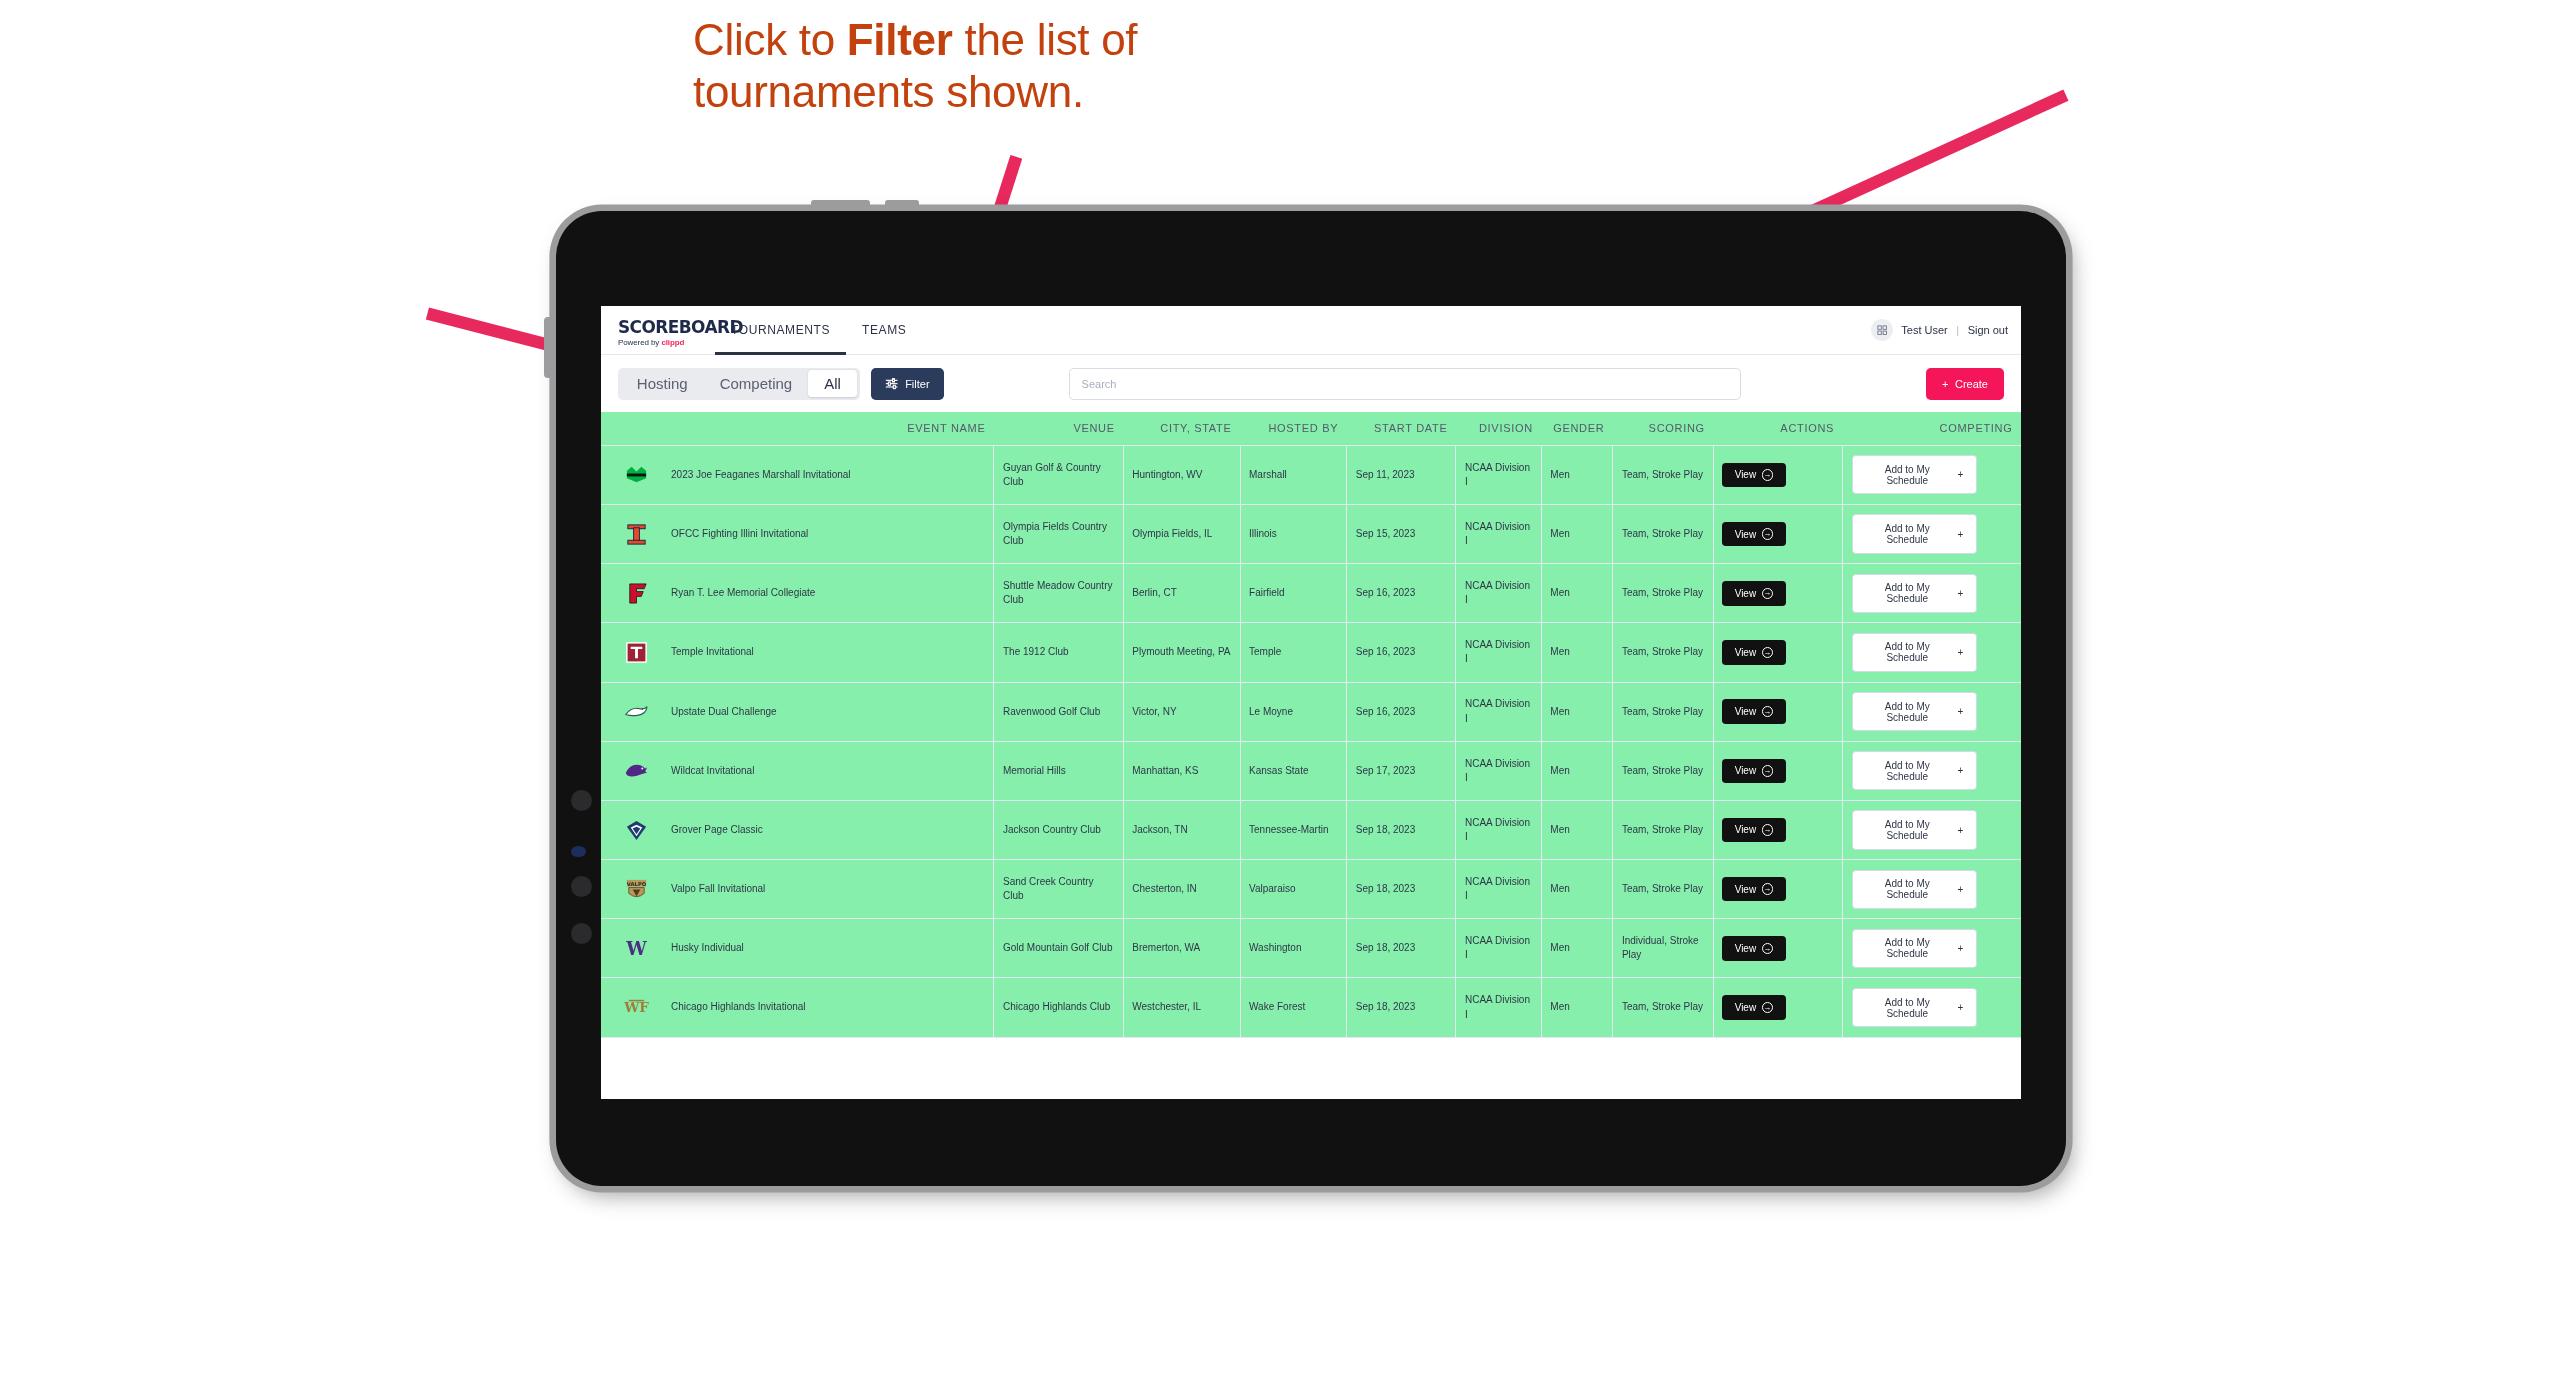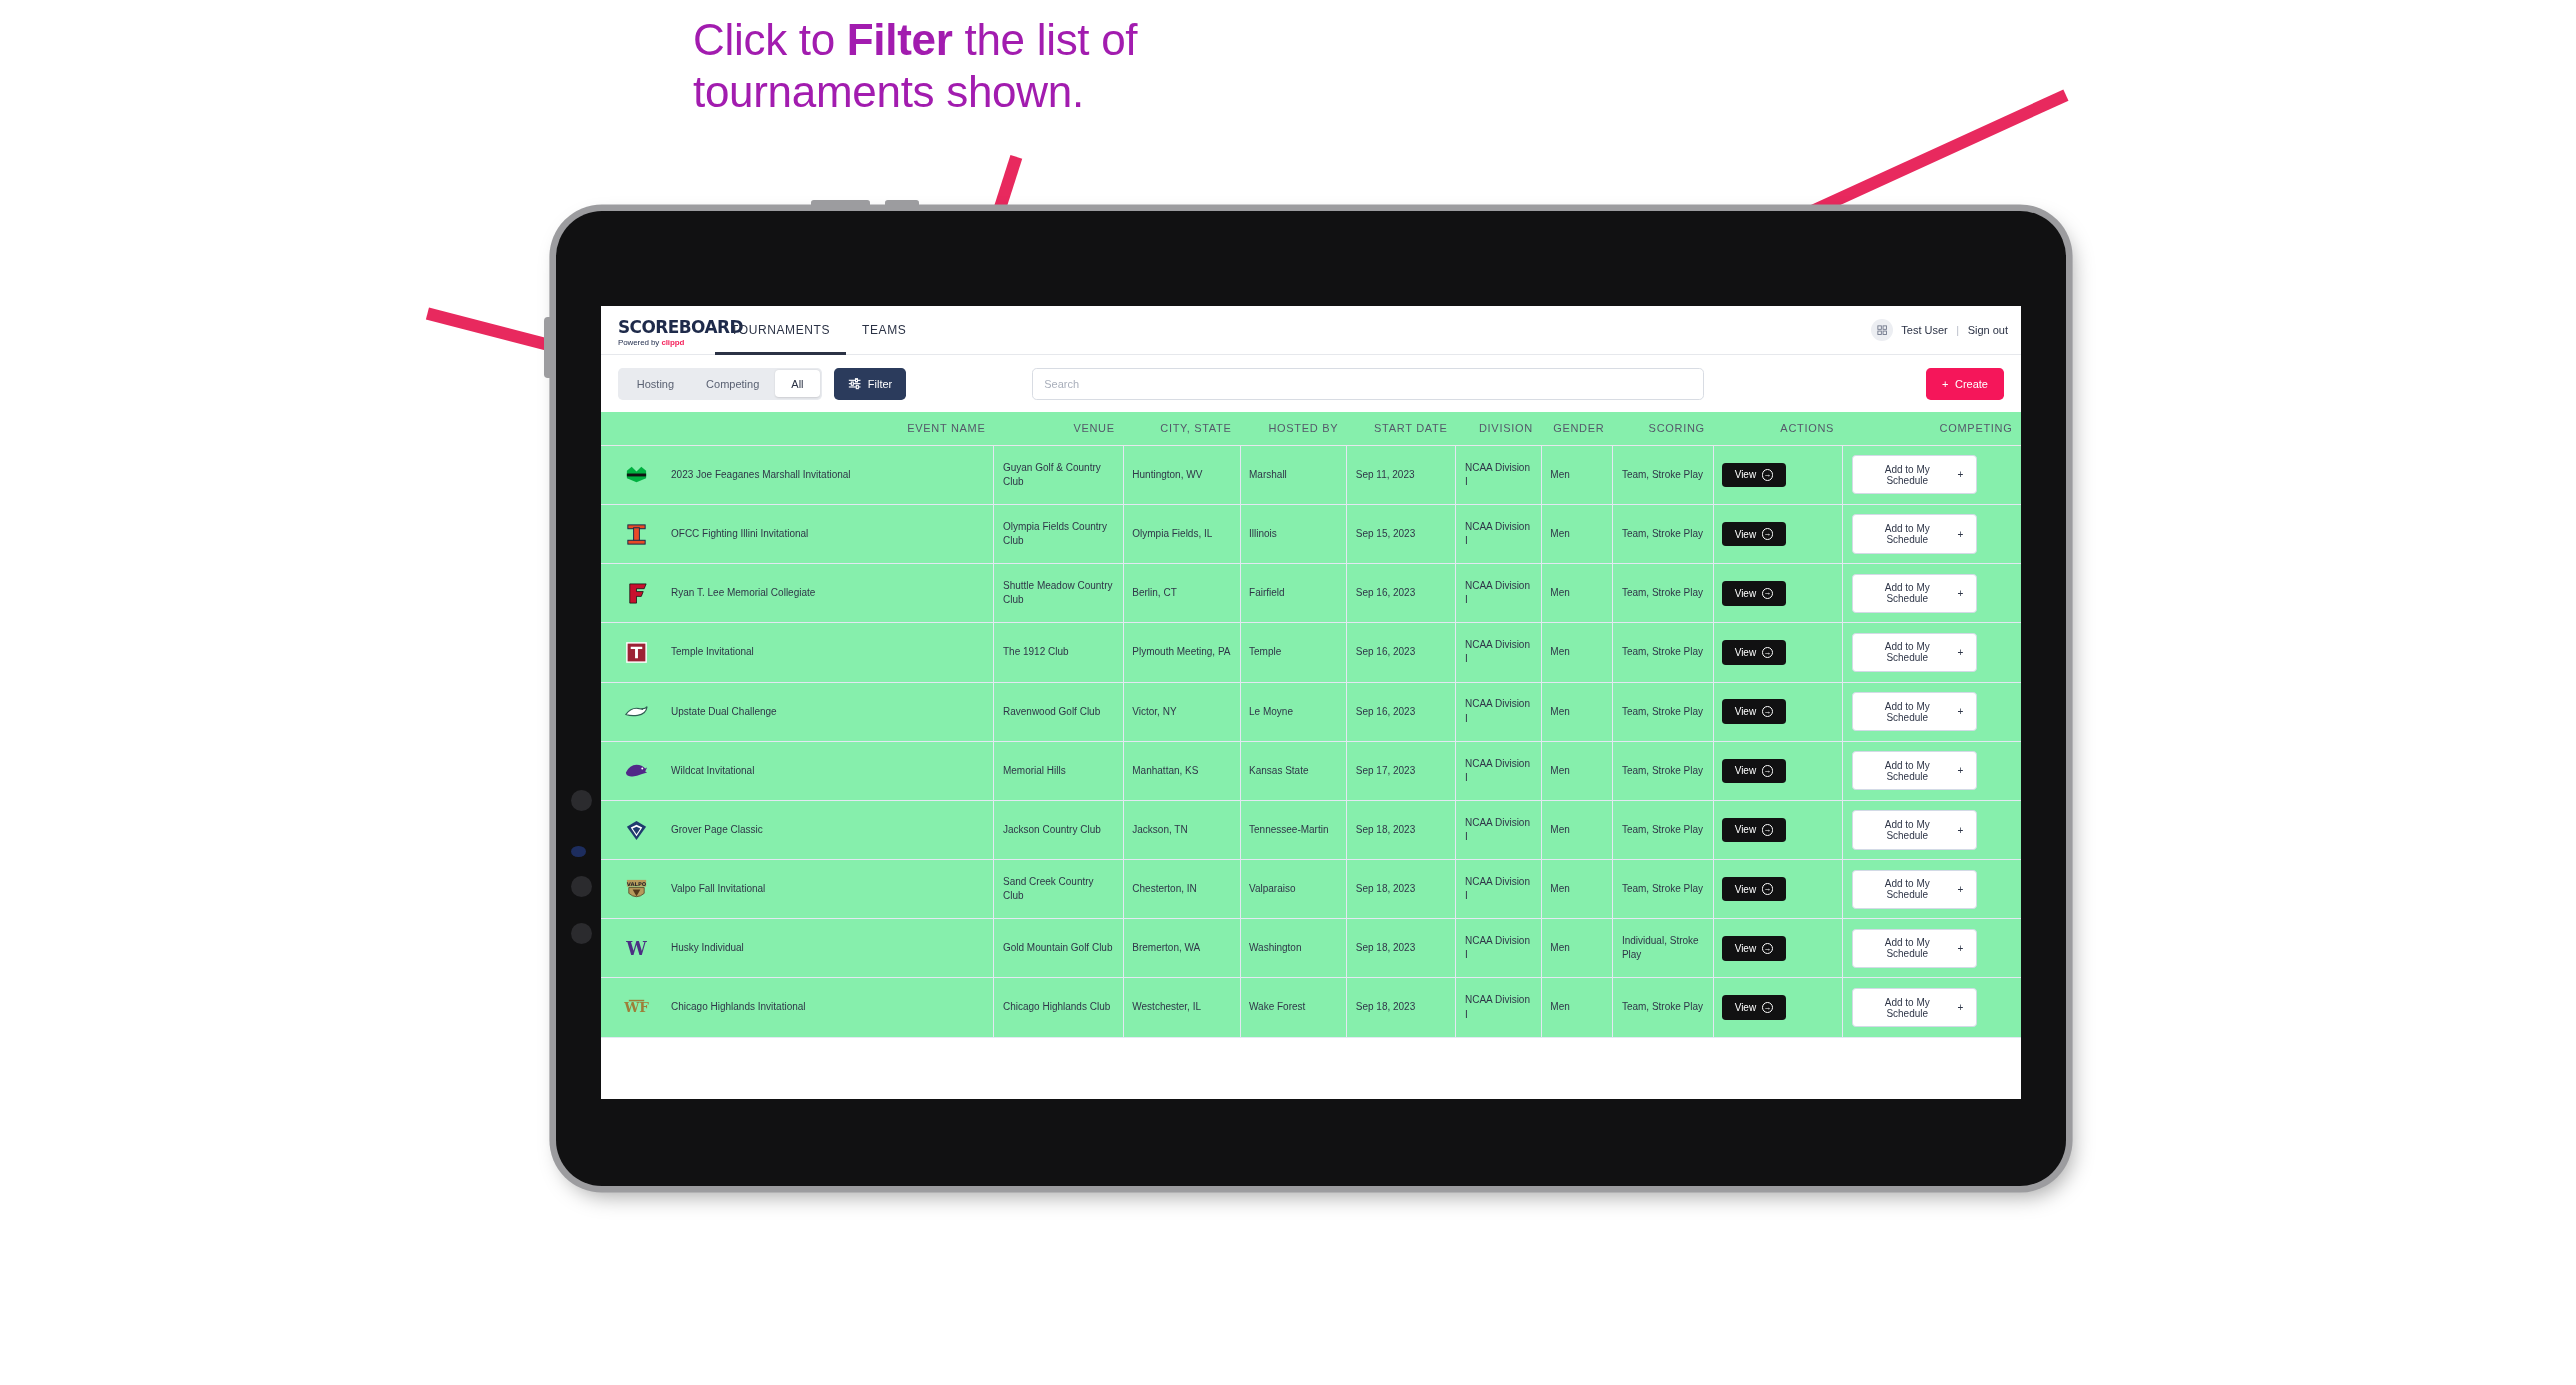--- a/index.html
+++ b/index.html
@@ -7,21 +7,21 @@
     width: 2576px; height: 1386px;
     background: #ffffff;
     font-family: "Liberation Sans", sans-serif;
     overflow: hidden;
   }
   #stage { position: relative; width: 2576px; height: 1386px; }
 
   
   .anno {
     position: absolute;
-    color: #a21caf;
+    color: #c2410c;
     font-size: 44px;
     line-height: 1.18;
     font-weight: 400;
     letter-spacing: -0.3px;
     white-space: pre-line;
   }
   .anno b { font-weight: 700; }
   #anno-all      { left: 0px;    top: 163px; width: 446px; }
   #anno-filter   { left: 693px;  top: 14.2px;  width: 665px; }
   #anno-search   { left: 2086px; top: 72px;  width: 446px; }
@@ -97,21 +97,21 @@
   #toolbar {
     height: 57px; display: flex; align-items: center;
     padding: 0 17px; background: #fff; gap: 11.4px;
   }
   #segment {
     display: flex; background: #e9ebef; border-radius: 4.7px;
     height: 32px; align-items: center; padding: 2.8px;
   }
   .seg {
     padding: 0 16px; height: 26.6px; display: flex; align-items: center;
-    font-size: 11px; color: #5a6172; border-radius: 3.8px; cursor: pointer;
+    font-size: 15px; color: #5a6172; border-radius: 3.8px; cursor: pointer;
   }
   .seg.active { background: #fff; color: #2b3245; box-shadow: 0 0.9px 1.9px rgba(0,0,0,.13); }
   #filter-btn {
     display: flex; align-items: center; gap: 6.6px;
     background: #2b3b5c; color: #fff; border: none;
     height: 32px; padding: 0 14.2px; border-radius: 4.7px;
     font-size: 11px; cursor: pointer;
     font-family: "Liberation Sans", sans-serif;
   }
   #search-wrap { margin-left: 114px; flex: 1; max-width: 672px; }

